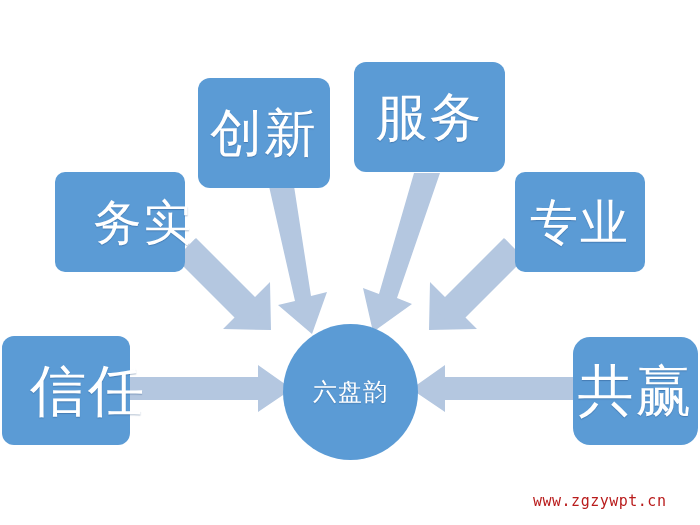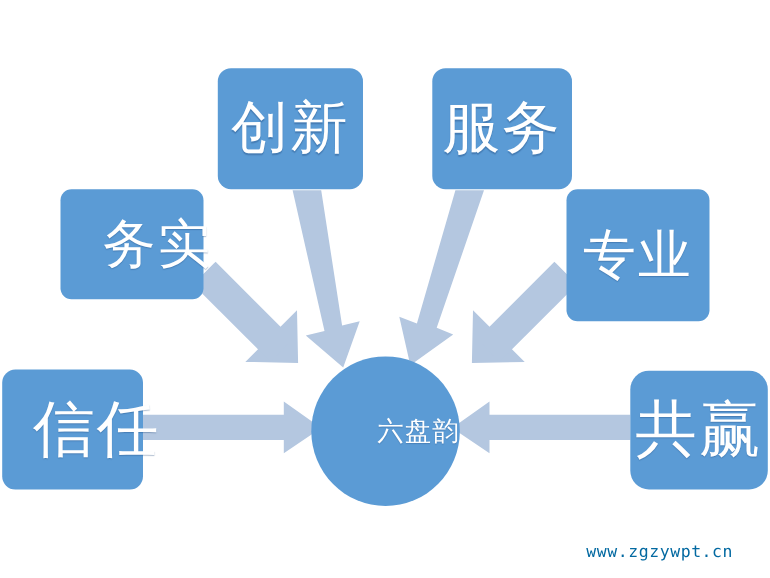--- a/index.html
+++ b/index.html
@@ -52,21 +52,21 @@
     justify-content: center;
     color: #ffffff;
     font-family: "DejaVu Serif", "Liberation Serif", serif;
     letter-spacing: 1px;
     line-height: 1;
     white-space: nowrap;
     text-shadow: 0 1px 1px rgba(30,70,120,0.3);
   }
   .watermark {
     position: absolute;
-    color: #0369a1;
+    color: #b91c1c;
     font-family: "DejaVu Sans Mono", "Liberation Mono", monospace;
     font-size: 15px;
     letter-spacing: 0.5px;
     white-space: nowrap;
   }
 </style>
 </head>
 <body>
 
 <div id="stage">
@@ -81,43 +81,43 @@
     <polygon fill="#b4c7e0" points="414,173 440,173 397,298 412,304 373,332 363,288 379,294"></polygon>
 
     <polygon fill="#b4c7e0" points="524,258 504,238 445,297 430,282 429,330 477,329 462,314 521,255"></polygon>
     <polygon fill="#b4c7e0" points="524,259 505,239 435,309 454,329"></polygon>
 
     <polygon fill="#b4c7e0" points="130,377 258,377 258,365 292,389 258,412 258,400 130,400"></polygon>
 
     <polygon fill="#b4c7e0" points="573,377 445,377 445,365 411,389 445,412 445,400 573,400"></polygon>
   </svg>
 
-  <div class="node-box" style="left:198px; top:62px; width:132px; height:110px; font-size:52px;">
+  <div class="node-box" style="left:198px; top:78px; width:132px; height:110px; font-size:52px;">
     <span>创新</span>
   </div>
 
-  <div class="node-box" style="left:393px; top:62px; width:127px; height:110px; font-size:52px;">
+  <div class="node-box" style="left:354px; top:62px; width:151px; height:110px; font-size:52px;">
     <span>服务</span>
   </div>
 
   <div class="node-box small-radius" style="left:55px; top:172px; width:130px; height:100px; font-size:48px;padding-left:47px;">
     <span>务实</span>
   </div>
 
-  <div class="node-box small-radius" style="left:515px; top:172px; width:130px; height:120px; font-size:48px;">
+  <div class="node-box small-radius" style="left:515px; top:172px; width:130px; height:100px; font-size:48px;">
     <span>专业</span>
   </div>
 
   <div class="node-box" style="left:2px; top:336px; width:128px; height:109px; font-size:56px;padding-left:44px;">
     <span>信任</span>
   </div>
 
   <div class="node-box" style="left:573px; top:337px; width:125px; height:108px; font-size:56px;border-radius:17px;">
     <span>共赢</span>
   </div>
 
-  <div class="center-node" style="left:283px; top:324px; width:135px; height:136px; font-size:24px;justify-content:flex-end;">
+  <div class="center-node" style="left:283px; top:324px; width:135px; height:136px; font-size:24px;">
     <span>六盘韵</span>
   </div>
 
   <div class="watermark" style="left:533px; top:492px;">www.zgzywpt.cn</div>
 
 </div>
 
 </body></html>

